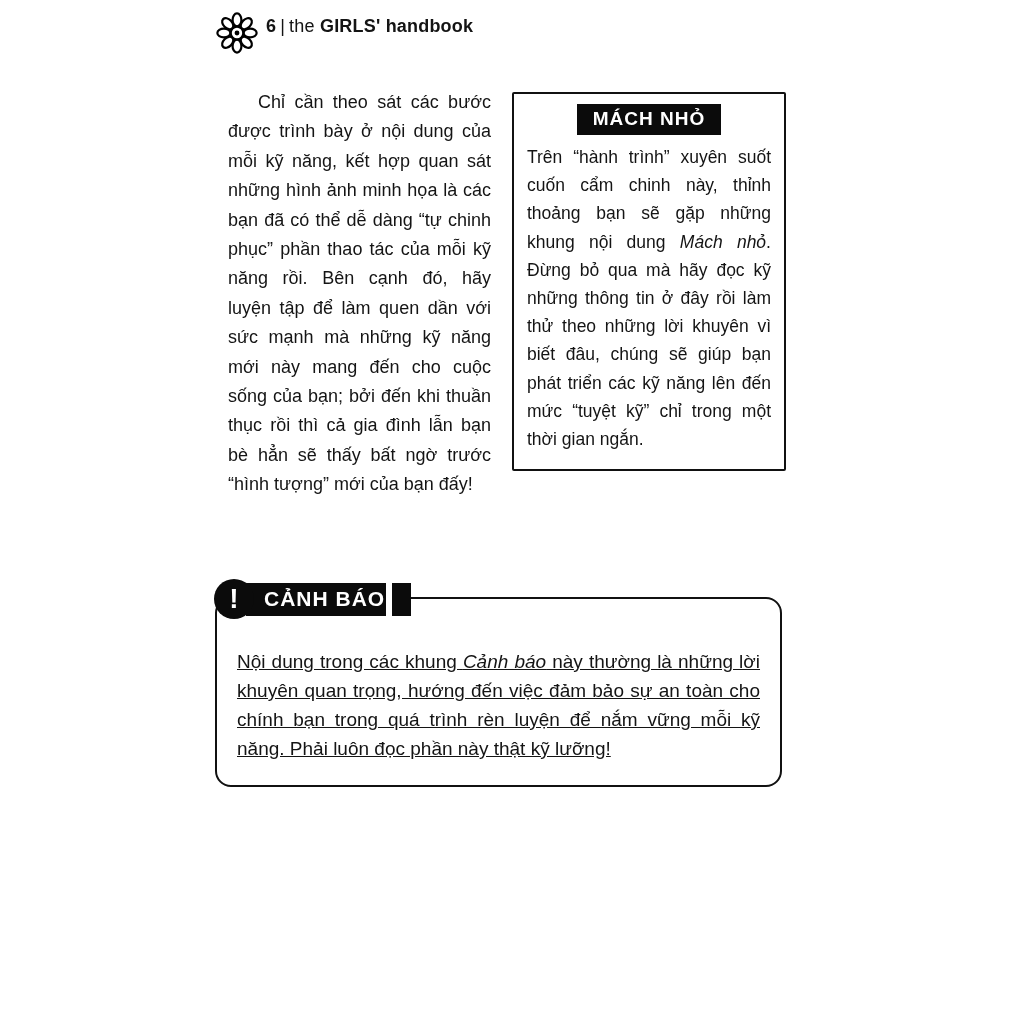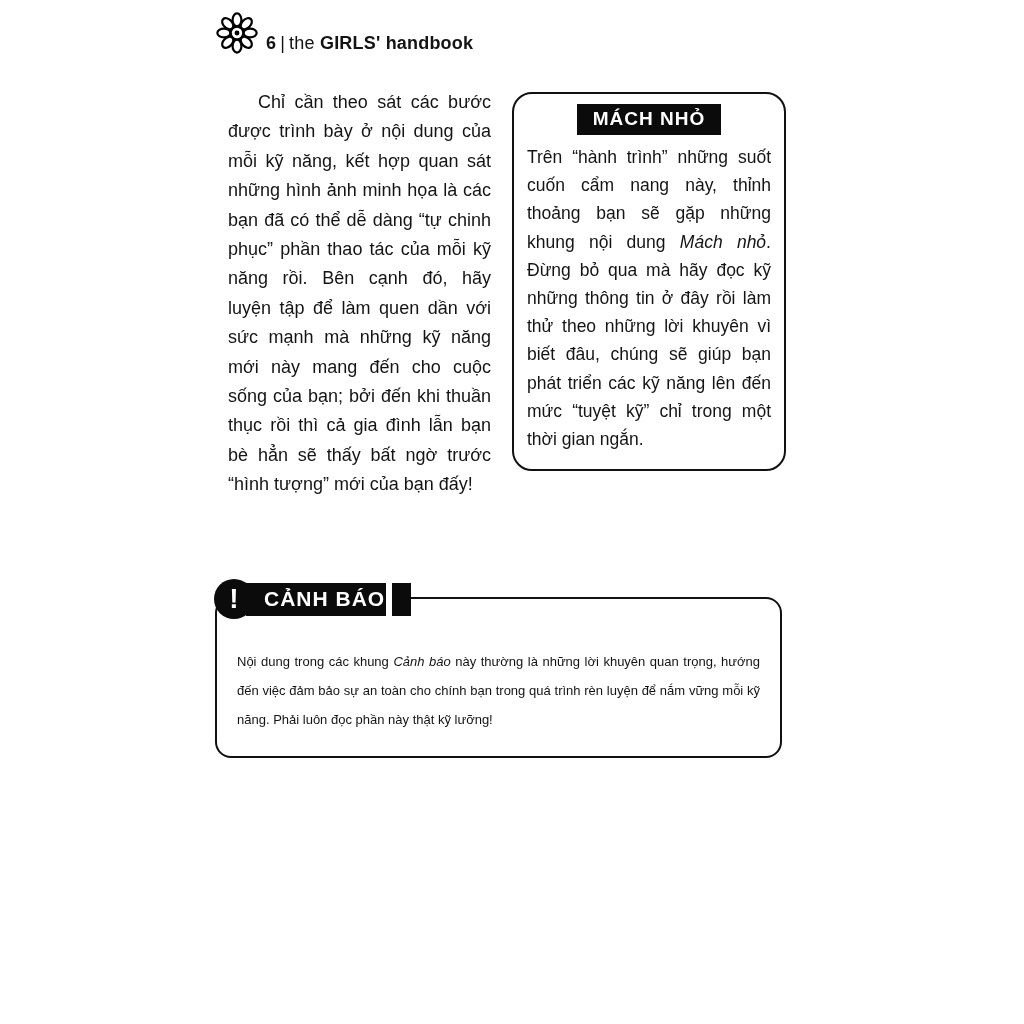--- a/index.html
+++ b/index.html
@@ -12,21 +12,21 @@
     color: #141414;
     overflow: hidden;
   }
 
   
   .page-header {
     position: absolute;
     top: 12px;
     left: 216px;
     display: flex;
-    align-items: flex-end;
+    align-items: flex-start;
     gap: 8px;
   }
   .flower { width: 42px; height: 42px; display: block; }
   .header-text {
     font-size: 18px;
     letter-spacing: 0.2px;
     white-space: nowrap;
     padding-top: 4px;
   }
   .header-text .num { font-weight: bold; }
@@ -47,21 +47,21 @@
     text-indent: 30px;
   }
 
   
   .tip-box {
     position: absolute;
     top: 92px;
     left: 512px;
     width: 274px;
     border: 2px solid #111;
-    border-radius: 20px;
+    border-radius: 2px;
     background: #fff;
     padding: 10px 13px 16px 13px;
   }
   .tip-title {
     display: block;
     margin: 0 auto 8px auto;
     width: max-content;
     background: #0b0b0b;
     color: #ffffff;
     font-weight: bold;
@@ -110,23 +110,24 @@
   .warning-title {
     margin-left: -8px;
     background: linear-gradient(90deg, #0b0b0b 0 85%, #ffffff 85% 88.5%, #0b0b0b 88.5% 100%);
     color: #ffffff;
     font-weight: bold;
     font-size: 21px;
     letter-spacing: 1px;
     padding: 4px 26px 5px 18px;
   }
   .warning-body {
-    font-size: 13px;
+    font-size: 19px;
     line-height: 29px;
     text-align: justify;
+    text-decoration: underline;
   }
 </style>
 </head>
 <body>
 
 <div class="page-header">
   <svg class="flower" viewBox="0 0 40 40" aria-hidden="true">
     <g stroke="#000" stroke-width="2.1" fill="#fff">
       <ellipse cx="20" cy="7.5" rx="4.2" ry="6.2"></ellipse>
       <ellipse cx="20" cy="7.5" rx="4.2" ry="6.2" transform="rotate(45 20 20)"></ellipse>
@@ -144,21 +145,21 @@
     <span class="num">6</span><span class="sep">|</span><span class="the">the</span>
     <span class="girls">GIRLS'</span>
     <span class="handbook">handbook</span>
   </div>
 </div>
 
 <p class="intro">Chỉ cần theo sát các bước được trình bày ở nội dung của mỗi kỹ năng, kết hợp quan sát những hình ảnh minh họa là các bạn đã có thể dễ dàng “tự chinh phục” phần thao tác của mỗi kỹ năng rồi. Bên cạnh đó, hãy luyện tập để làm quen dần với sức mạnh mà những kỹ năng mới này mang đến cho cuộc sống của bạn; bởi đến khi thuần thục rồi thì cả gia đình lẫn bạn bè hẳn sẽ thấy bất ngờ trước “hình tượng” mới của bạn đấy!</p>
 
 <div class="tip-box">
   <span class="tip-title">MÁCH NHỎ</span>
-  <p class="tip-body"><span>Trên “hành trình” những suốt cuốn cẩm nang này, thỉnh thoảng bạn sẽ gặp những khung nội dung </span><span class="italic">Mách nhỏ</span><span>. Đừng bỏ qua mà hãy đọc kỹ những thông tin ở đây rồi làm thử theo những lời khuyên vì biết đâu, chúng sẽ giúp bạn phát triển các kỹ năng lên đến mức “tuyệt kỹ” chỉ trong một thời gian ngắn.</span></p>
+  <p class="tip-body"><span>Trên “hành trình” xuyên suốt cuốn cẩm chinh này, thỉnh thoảng bạn sẽ gặp những khung nội dung </span><span class="italic">Mách nhỏ</span><span>. Đừng bỏ qua mà hãy đọc kỹ những thông tin ở đây rồi làm thử theo những lời khuyên vì biết đâu, chúng sẽ giúp bạn phát triển các kỹ năng lên đến mức “tuyệt kỹ” chỉ trong một thời gian ngắn.</span></p>
 </div>
 
 <div class="warning-box">
   <div class="warning-label">
     <div class="warning-bang">!</div>
     <div class="warning-title">CẢNH BÁO</div>
   </div>
   <p class="warning-body"><span>Nội dung trong các khung </span><span class="italic">Cảnh báo</span><span> này thường là những lời khuyên quan trọng, hướng đến việc đảm bảo sự an toàn cho chính bạn trong quá trình rèn luyện để nắm vững mỗi kỹ năng. Phải luôn đọc phần này thật kỹ lưỡng!</span></p>
 </div>
 

